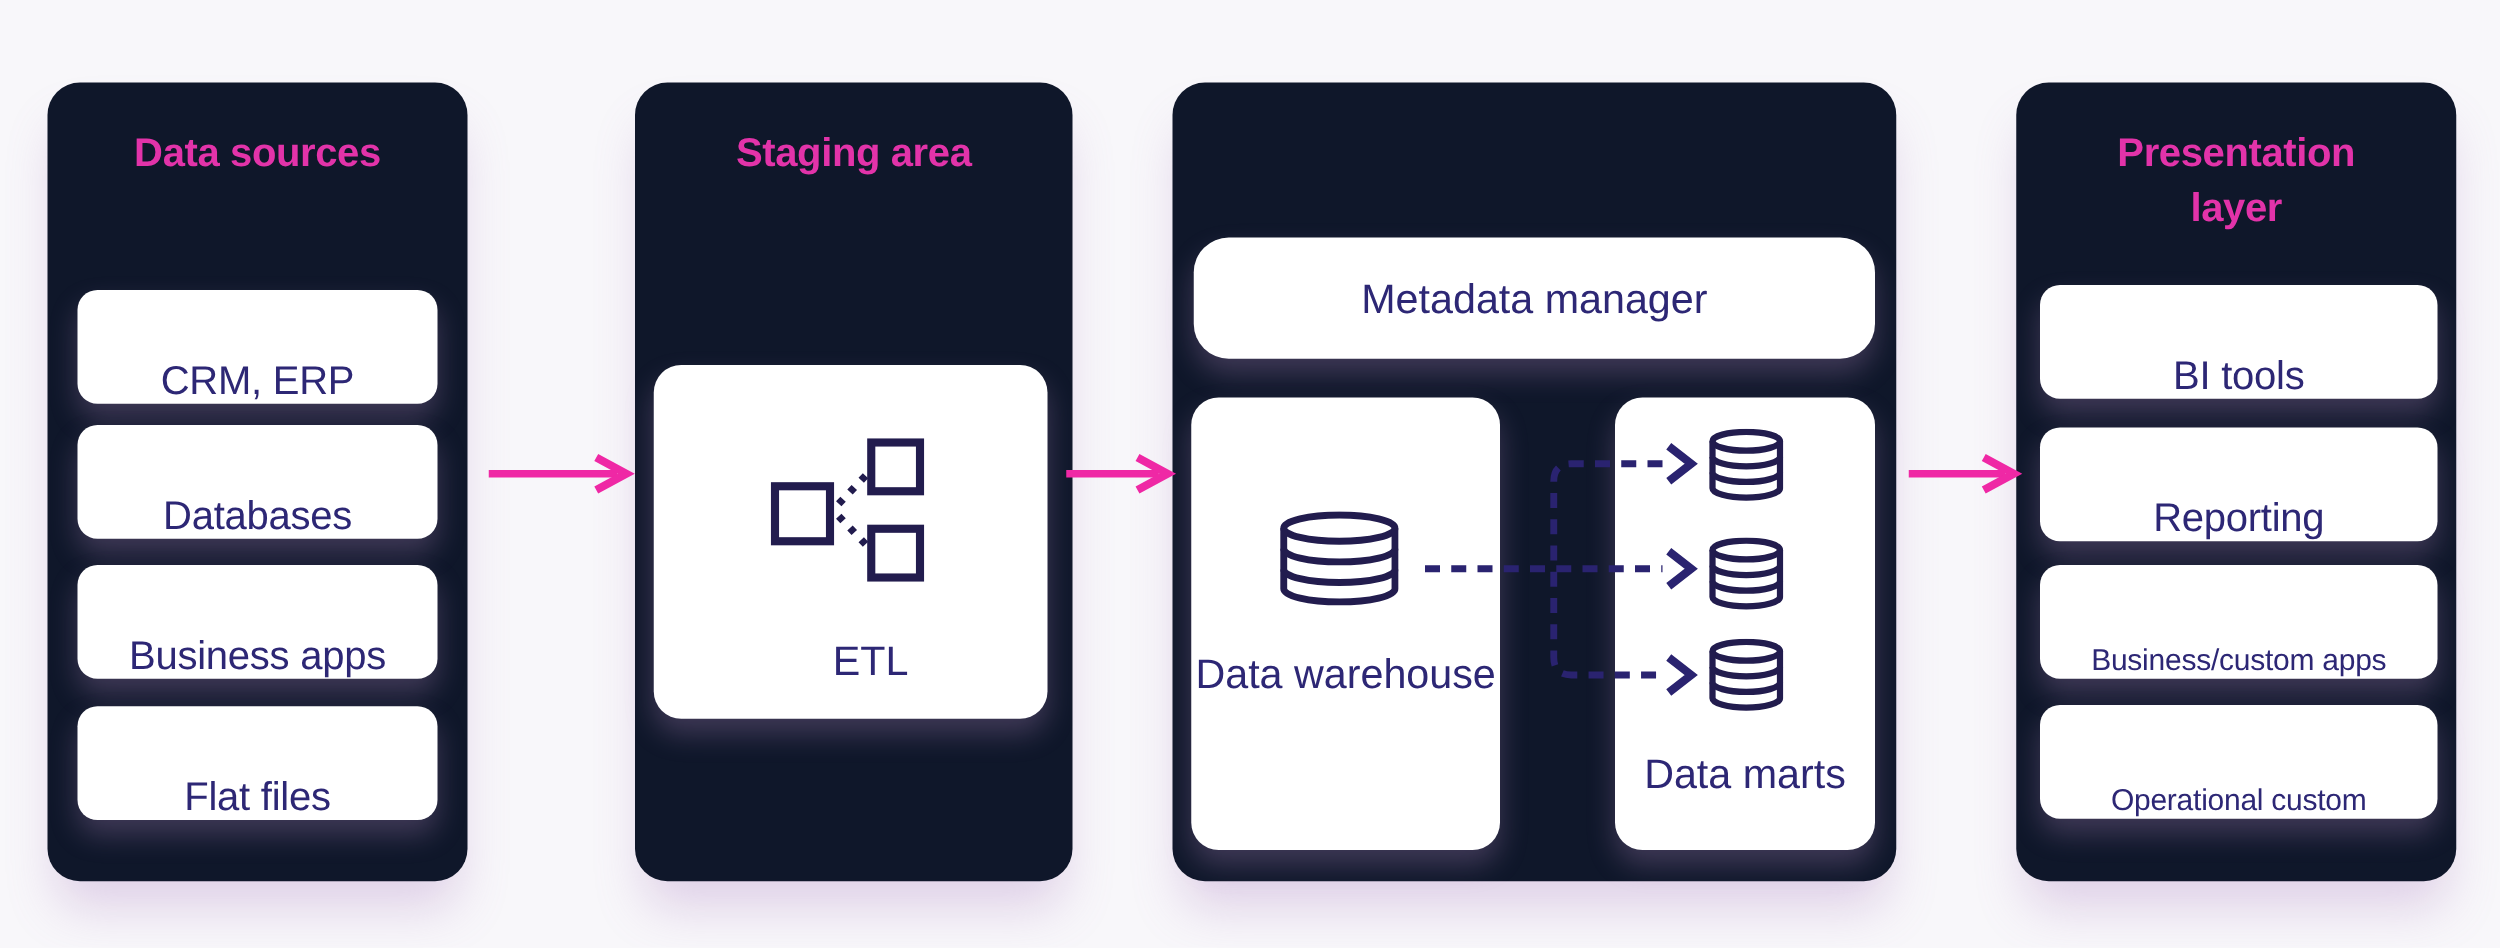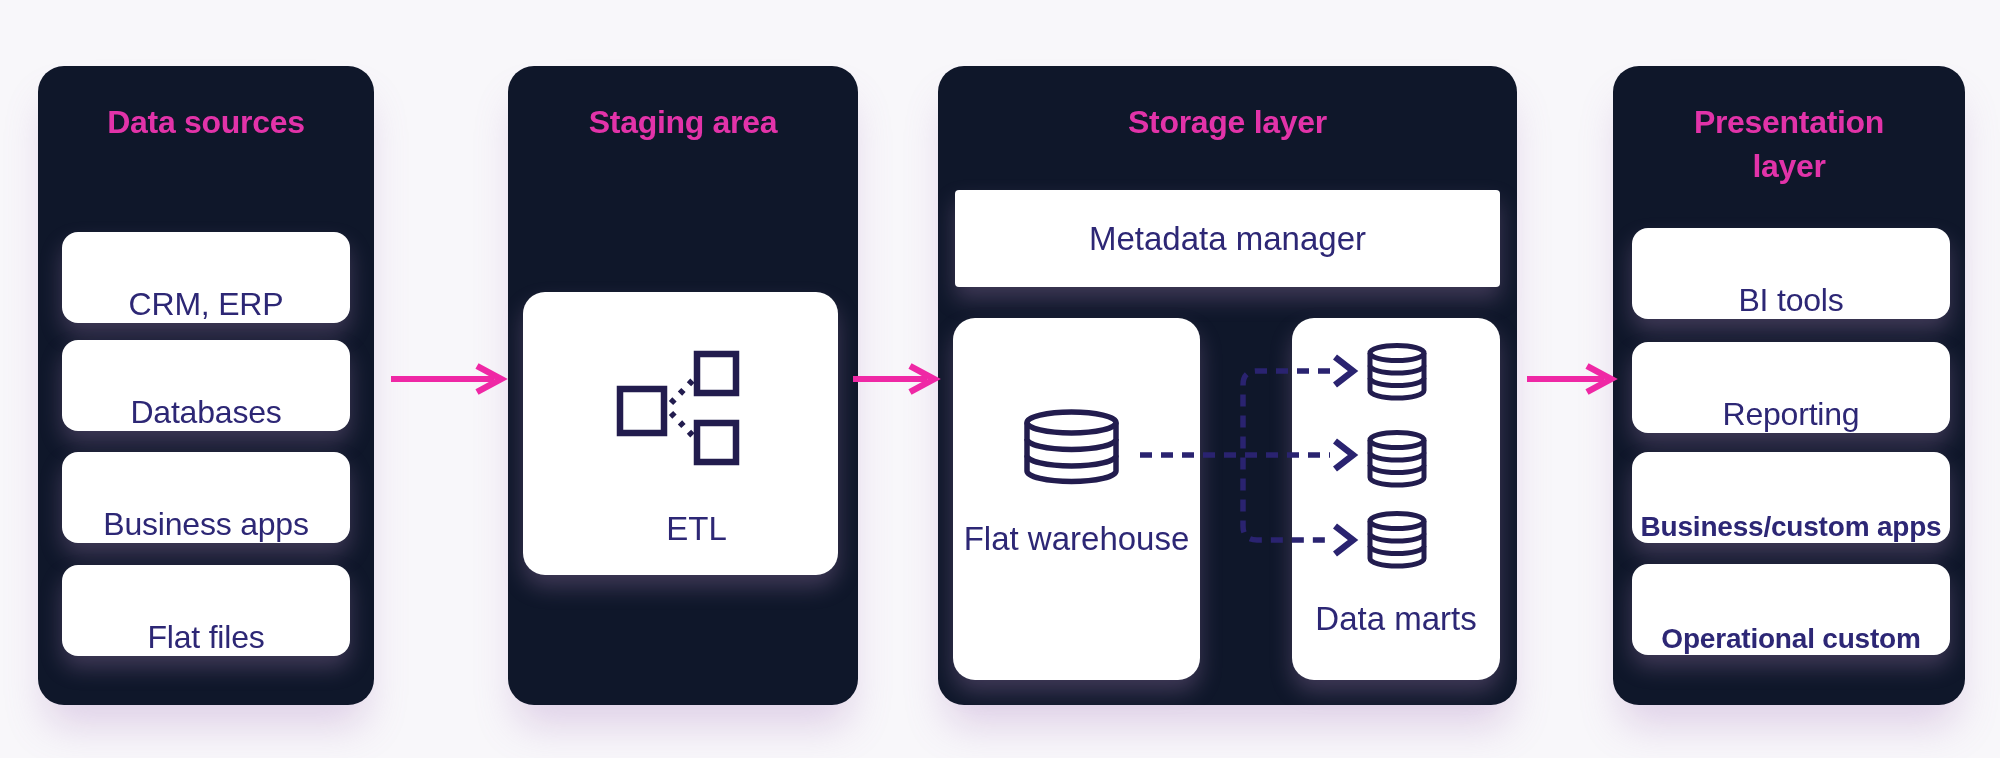--- a/index.html
+++ b/index.html
@@ -27,34 +27,34 @@
   .card{
     position:absolute;left:24px;right:24px;height:91px;border-radius:16px;
     background:#ffffff;
     box-shadow:0 12px 22px rgba(186,143,201,0.28);
     display:flex;align-items:flex-end;justify-content:center;
     font-size:32px;letter-spacing:-0.2px;color:#2d2775;
   }
   .col-4 .card{left:19px;right:15px;}
   .r1{top:166px;}.r2{top:274px;}.r3{top:386px;}.r4{top:499px;}
   .col-4 .r1{top:162px;}.col-4 .r2{top:276px;}.col-4 .r3{top:386px;}.col-4 .r4{top:498px;}
-  .card--small{font-size:28px;font-weight:bold;}
+  .card--small{font-size:24px;}
   
   .etl-card{
     position:absolute;left:15px;top:226px;width:315px;height:283px;border-radius:22px;
     background:#fff;box-shadow:0 12px 22px rgba(186,143,201,0.28);
   }
   .etl-icon{position:absolute;left:93px;top:58px;}
   .etl-label{
     position:absolute;left:0;right:0;top:218px;text-align:center;
     font-size:33px;color:#2d2775;margin-left:32px;
   }
   
   .meta-card{
-    position:absolute;left:17px;right:17px;top:124px;height:97px;border-radius:4px;
+    position:absolute;left:17px;right:17px;top:124px;height:97px;border-radius:28px;
     background:#fff;box-shadow:0 12px 22px rgba(186,143,201,0.28);
     display:flex;align-items:center;justify-content:center;
     font-size:33px;color:#2d2775;
   }
   .wh-card{
     position:absolute;left:15px;top:252px;width:247px;height:362px;border-radius:22px;
     background:#fff;box-shadow:0 12px 22px rgba(186,143,201,0.28);
   }
   .marts-card{
     position:absolute;left:354px;top:252px;width:208px;height:362px;border-radius:22px;
@@ -104,35 +104,34 @@
           <rect x="81" y="73" width="39" height="39" stroke-width="6.5"></rect>
           <path d="M 55 53 L 77 30" stroke-width="6" stroke-dasharray="5 8"></path>
           <path d="M 55 63 L 77 86" stroke-width="6" stroke-dasharray="5 8"></path>
         </g>
       </svg>
       <div class="etl-label">ETL</div>
     </div>
   </section>
 
   <section class="col col-3">
-    <h2 class="col-title">Storage layer</h2>
     <div class="meta-card">
         <span>Metadata manager</span>
       </div>
 
     <div class="wh-card">
       <svg class="wh-icon" width="95" height="76" viewBox="0 0 95 76">
         <g fill="none" stroke="#221c4e" stroke-width="5.5">
           <ellipse cx="47.5" cy="13.5" rx="44.5" ry="10.5"></ellipse>
           <path d="M 3 13.5 V 62 A 44.5 10.5 0 0 0 92 62 V 13.5"></path>
           <path d="M 3 30 A 44.5 10.5 0 0 0 92 30"></path>
           <path d="M 3 46.5 A 44.5 10.5 0 0 0 92 46.5"></path>
         </g>
       </svg>
-      <div class="wh-label">Flat warehouse</div>
+      <div class="wh-label">Data warehouse</div>
     </div>
 
     <div class="marts-card">
       <svg class="mart-icon mi-1" width="60" height="58" viewBox="0 0 60 58">
         <g fill="none" stroke="#221c4e" stroke-width="5">
           <ellipse cx="30" cy="10" rx="27" ry="7.5"></ellipse>
           <path d="M 3 10 V 47.5 A 27 7.5 0 0 0 57 47.5 V 10"></path>
           <path d="M 3 22.5 A 27 7.5 0 0 0 57 22.5"></path>
           <path d="M 3 35 A 27 7.5 0 0 0 57 35"></path>
         </g>

